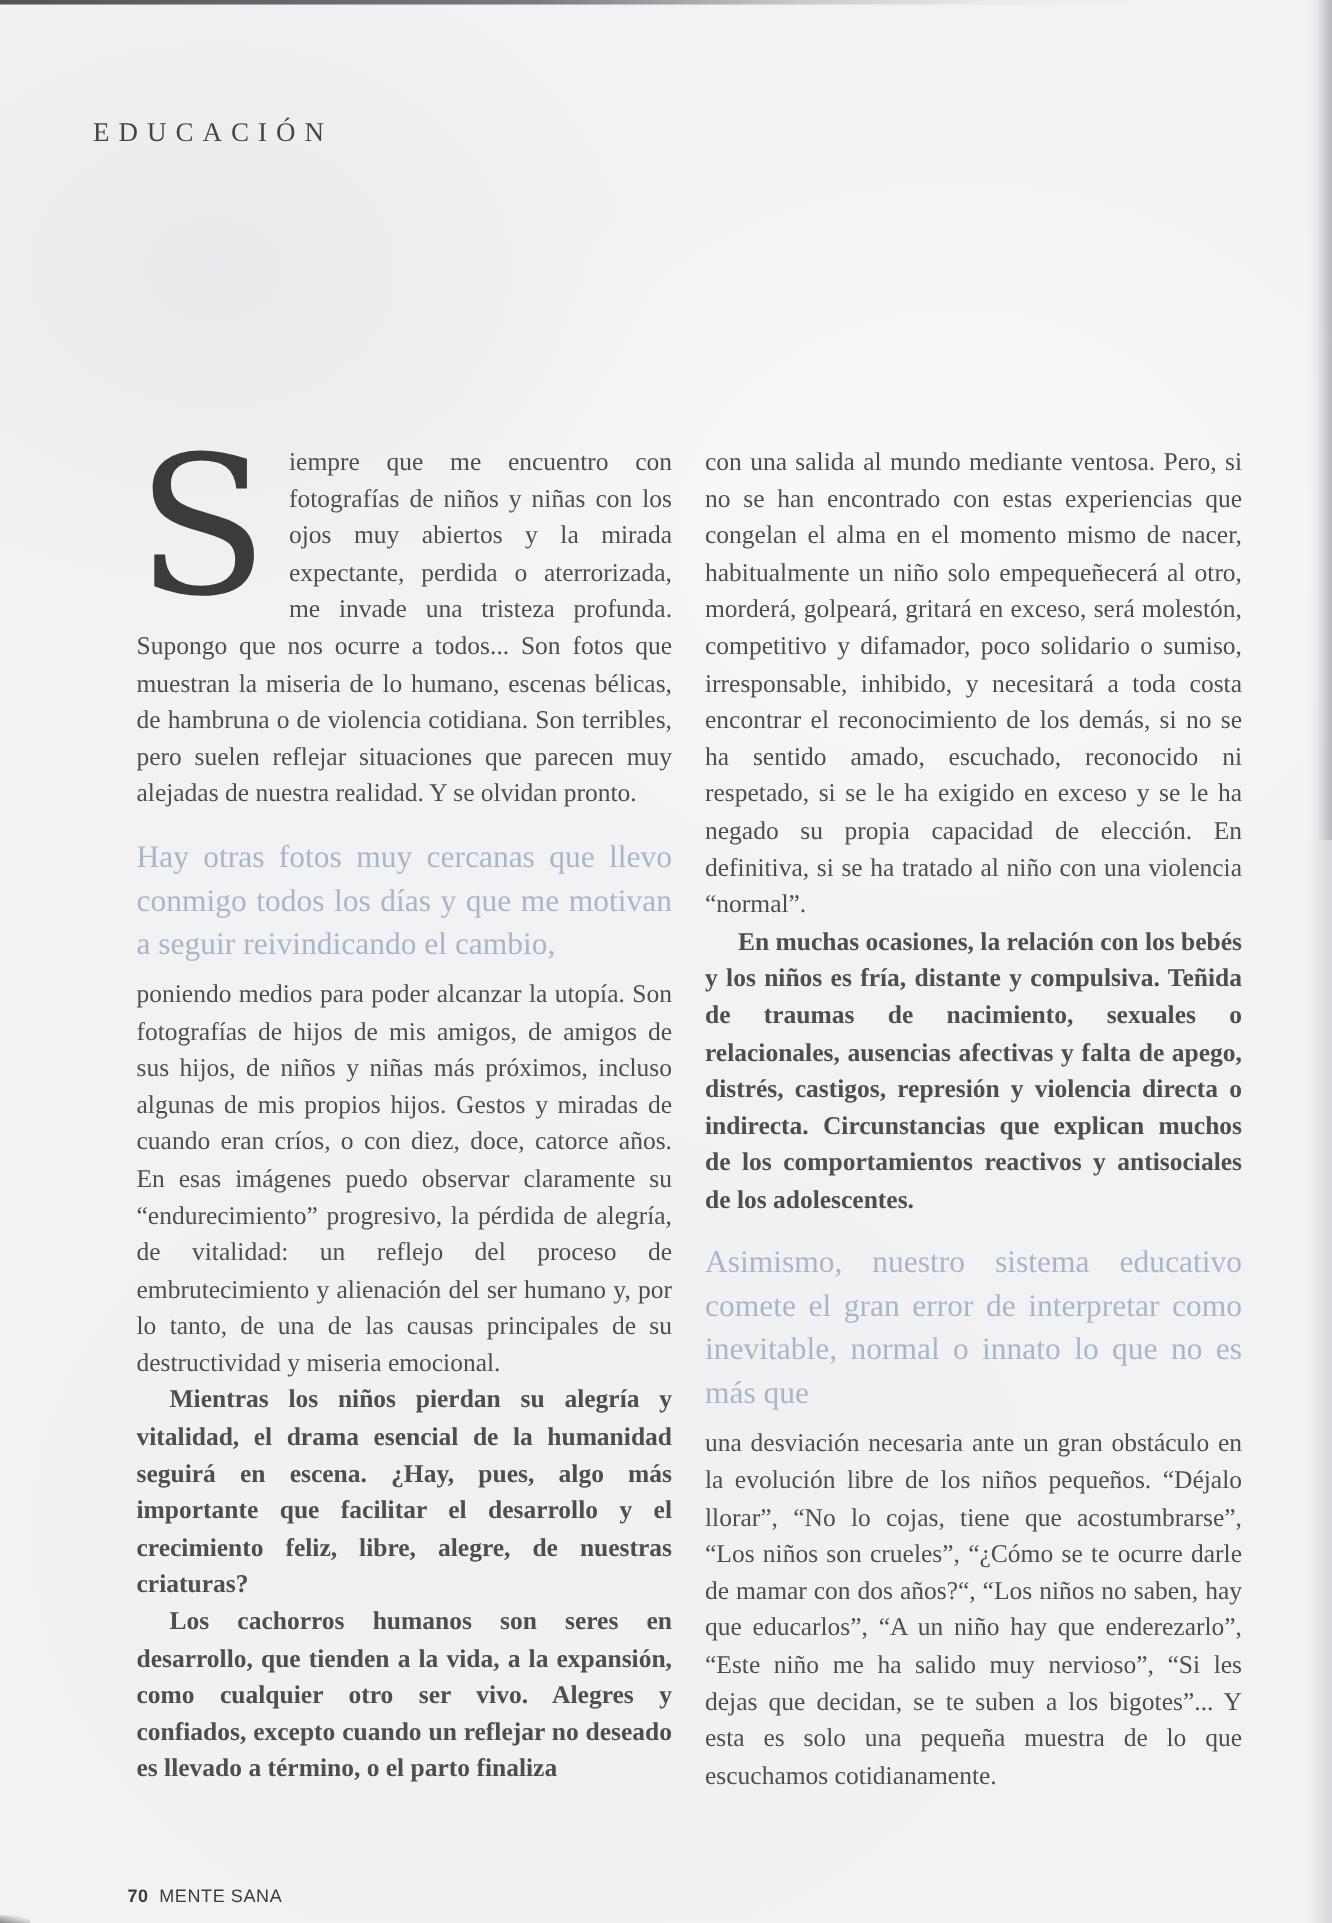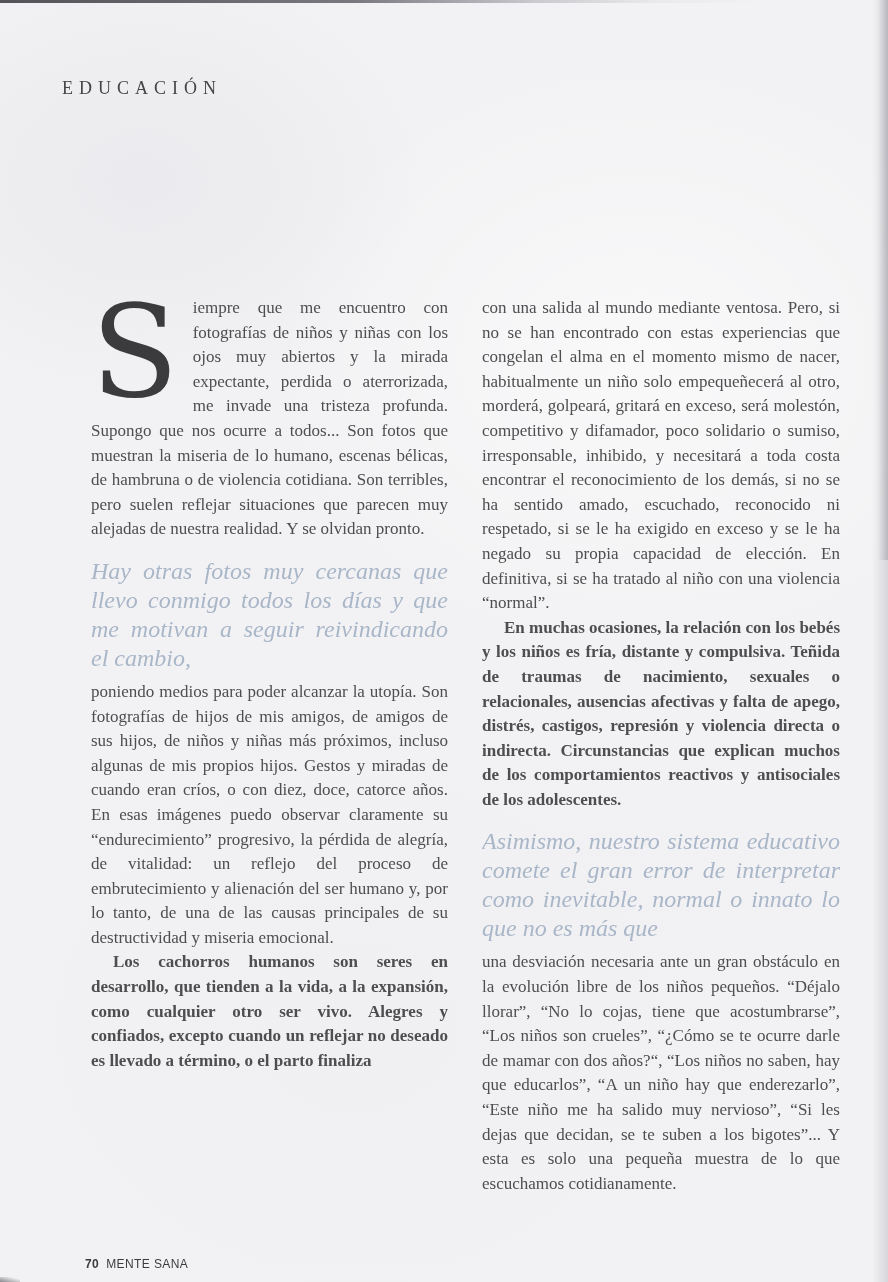--- a/index.html
+++ b/index.html
@@ -38,36 +38,35 @@
     position:absolute;left:62px;top:78px;
     font-size:18px;letter-spacing:6px;color:#454548;
     font-family:"Liberation Serif", serif;
   }
   .col{
     position:absolute;top:296px;height:940px;overflow:hidden;
     font-size:17px;line-height:24.6px;text-align:justify;
     hyphens:auto;-webkit-hyphens:auto;
   }
   .col-left{left:91px;width:357px;}
-  .col-right{left:482px;width:358px;}
+  .col-right{left:470px;width:358px;}
   .para{margin:0;}
   .para.indent{text-indent:22px;font-weight:bold;}
   .dropcap{
     float:left;
     font-family:"DejaVu Serif", serif;
     font-size:128px;line-height:0.82;
     padding:4px 14px 0 0;
     color:#3b3b3e;
   }
   .pull-quote{
     margin:15px 0 7px 0;
-    font-size:24px;line-height:29px;
+    font-size:21px;line-height:29px;
     color:#a9b6c8;
     text-align:justify;
-    font-style:italic;
   }
   .pull-quote.q2{}
   .footer{
     position:absolute;left:85px;top:1257px;
     font-family:"Liberation Sans", sans-serif;
     font-size:12px;color:#3c3c3f;letter-spacing:0.4px;
     white-space:nowrap;
   }
   .footer .pagenum{font-weight:bold;margin-right:7px;}
 </style>
@@ -83,20 +82,21 @@
 
   <div class="section-label">EDUCACIÓN</div>
 
   <div class="col col-left">
     <p class="para"><span class="dropcap">S</span><span>iempre que me encuentro con fotografías de niños y niñas con los ojos muy abiertos y la mirada expectante, perdida o aterrorizada, me invade una tristeza profunda. Supongo que nos ocurre a todos... Son fotos que muestran la miseria de lo humano, escenas bélicas, de hambruna o de violencia cotidiana. Son terribles, pero suelen reflejar situaciones que parecen muy alejadas de nuestra realidad. Y se olvidan pronto.</span></p>
 
     <p class="pull-quote">Hay otras fotos muy cercanas que llevo conmigo todos los días y que me motivan a seguir reivindicando el cambio,</p>
 
     <p class="para">poniendo medios para poder alcanzar la utopía. Son fotografías de hijos de mis amigos, de amigos de sus hijos, de niños y niñas más próximos, incluso algunas de mis propios hijos. Gestos y miradas de cuando eran críos, o con diez, doce, catorce años. En esas imágenes puedo observar claramente su “endurecimiento” progresivo, la pérdida de alegría, de vitalidad: un reflejo del proceso de embrutecimiento y alienación del ser humano y, por lo tanto, de una de las causas principales de su destructividad y miseria emocional.</p>
 
+    <p class="para indent">Mientras los niños pierdan su alegría y vitalidad, el drama esencial de la humanidad seguirá en escena. ¿Hay, pues, algo más importante que facilitar el desarrollo y el crecimiento feliz, libre, alegre, de nuestras criaturas?</p>
 
     <p class="para indent">Los cachorros humanos son seres en desarrollo, que tienden a la vida, a la expansión, como cualquier otro ser vivo. Alegres y confiados, excepto cuando un reflejar no deseado es llevado a término, o el parto finaliza</p>
   </div>
 
   <div class="col col-right">
     <p class="para">con una salida al mundo mediante ventosa. Pero, si no se han encontrado con estas experiencias que congelan el alma en el momento mismo de nacer, habitualmente un niño solo empequeñecerá al otro, morderá, golpeará, gritará en exceso, será molestón, competitivo y difamador, poco solidario o sumiso, irresponsable, inhibido, y necesitará a toda costa encontrar el reconocimiento de los demás, si no se ha sentido amado, escuchado, reconocido ni respetado, si se le ha exigido en exceso y se le ha negado su propia capacidad de elección. En definitiva, si se ha tratado al niño con una violencia “normal”.</p>
 
     <p class="para indent">En muchas ocasiones, la relación con los bebés y los niños es fría, distante y compulsiva. Teñida de traumas de nacimiento, sexuales o relacionales, ausencias afectivas y falta de apego, distrés, castigos, represión y violencia directa o indirecta. Circunstancias que explican muchos de los comportamientos reactivos y antisociales de los adolescentes.</p>
 
     <p class="pull-quote q2">Asimismo, nuestro sistema educativo comete el gran error de interpretar como inevitable, normal o innato lo que no es más que</p>

